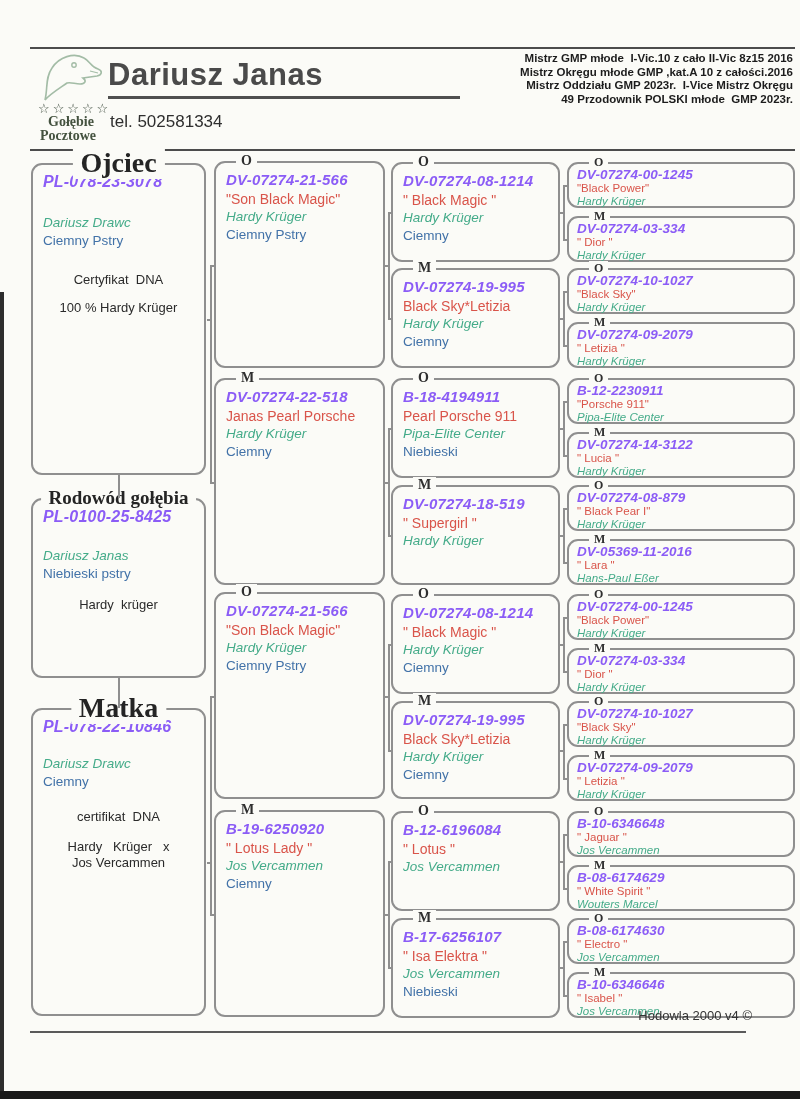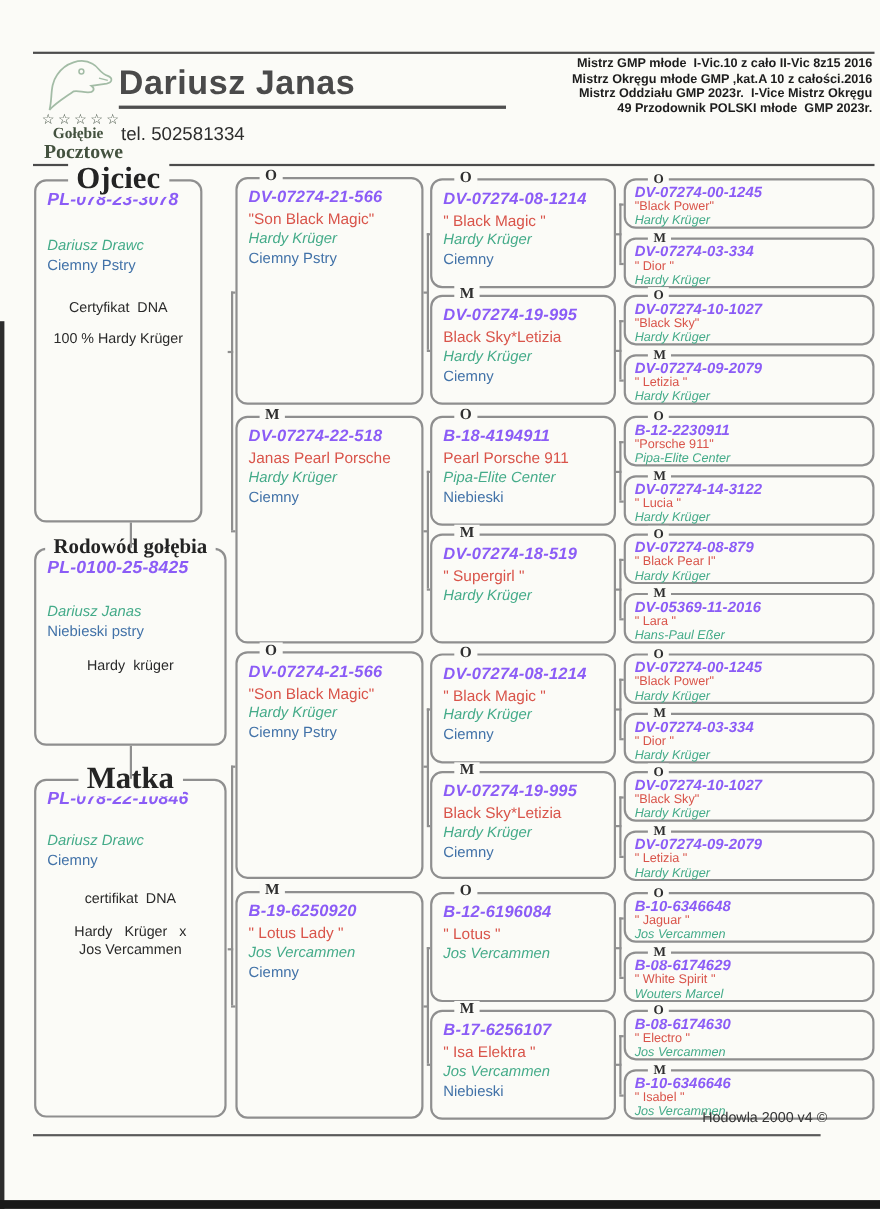--- a/index.html
+++ b/index.html
@@ -61,35 +61,35 @@
 
 <div class="rule" style="left:30px;top:47px;width:765px;"></div>
 
 <svg class="abs" style="left:38px;top:50px;" width="68" height="52" viewBox="0 0 68 52">
   <path d="M7 50 C10 38 7 28 14 18 C21 7 36 2 46 8 C52 11 53 17 60 19 C65 21 64 25 59 26 L45 28 C49 31 47 34 42 34 C37 34 33 32 29 33 C22 38 12 44 7 50 Z" fill="none" stroke="#a3bca6" stroke-width="1.6"></path>
   <circle cx="36" cy="15" r="2.2" fill="none" stroke="#a3bca6" stroke-width="1.4"></circle>
   <path d="M52 21 L60 23" stroke="#a3bca6" stroke-width="1.2" fill="none"></path>
 </svg>
 <div class="logo-stars">☆☆☆☆☆</div>
 <div class="logo-word" style="left:48px;top:114px;font-size:14px;">Gołębie</div>
-<div class="logo-word" style="left:40px;top:128px;font-size:18px;">Pocztowe</div>
+<div class="logo-word" style="left:40px;top:128px;font-size:14px;">Pocztowe</div>
 
 <div class="owner-name">Dariusz Janas</div>
 <div class="tel">tel. 502581334</div>
 
 <div class="ach">
   <div>Mistrz GMP młode &nbsp;I-Vic.10 z cało II-Vic 8z15 2016</div>
   <div>Mistrz Okręgu młode GMP ,kat.A 10 z całości.2016</div>
   <div>Mistrz Oddziału GMP 2023r. &nbsp;I-Vice Mistrz Okręgu</div>
   <div>49 Przodownik POLSKI młode &nbsp;GMP 2023r.</div>
 </div>
 
 <div class="rule" style="left:30px;top:149px;width:765px;"></div>
 
-<div class="box col1" style="left:31px;top:163px;width:153px;height:312px;">
+<div class="box col1" style="left:31px;top:163px;width:175px;height:312px;">
   <div class="box-title t-big">Ojciec</div>
   <div class="pad">
     <div class="ring">PL-078-23-3078</div>
     <div class="breeder" style="margin-top:22px;">Dariusz Drawc</div>
     <div class="colr">Ciemny Pstry</div>
     <div class="note" style="margin-top:22px;">Certyfikat &nbsp;DNA</div>
     <div class="note" style="margin-top:12px;">100 % Hardy Krüger</div>
   </div>
 </div>
 

